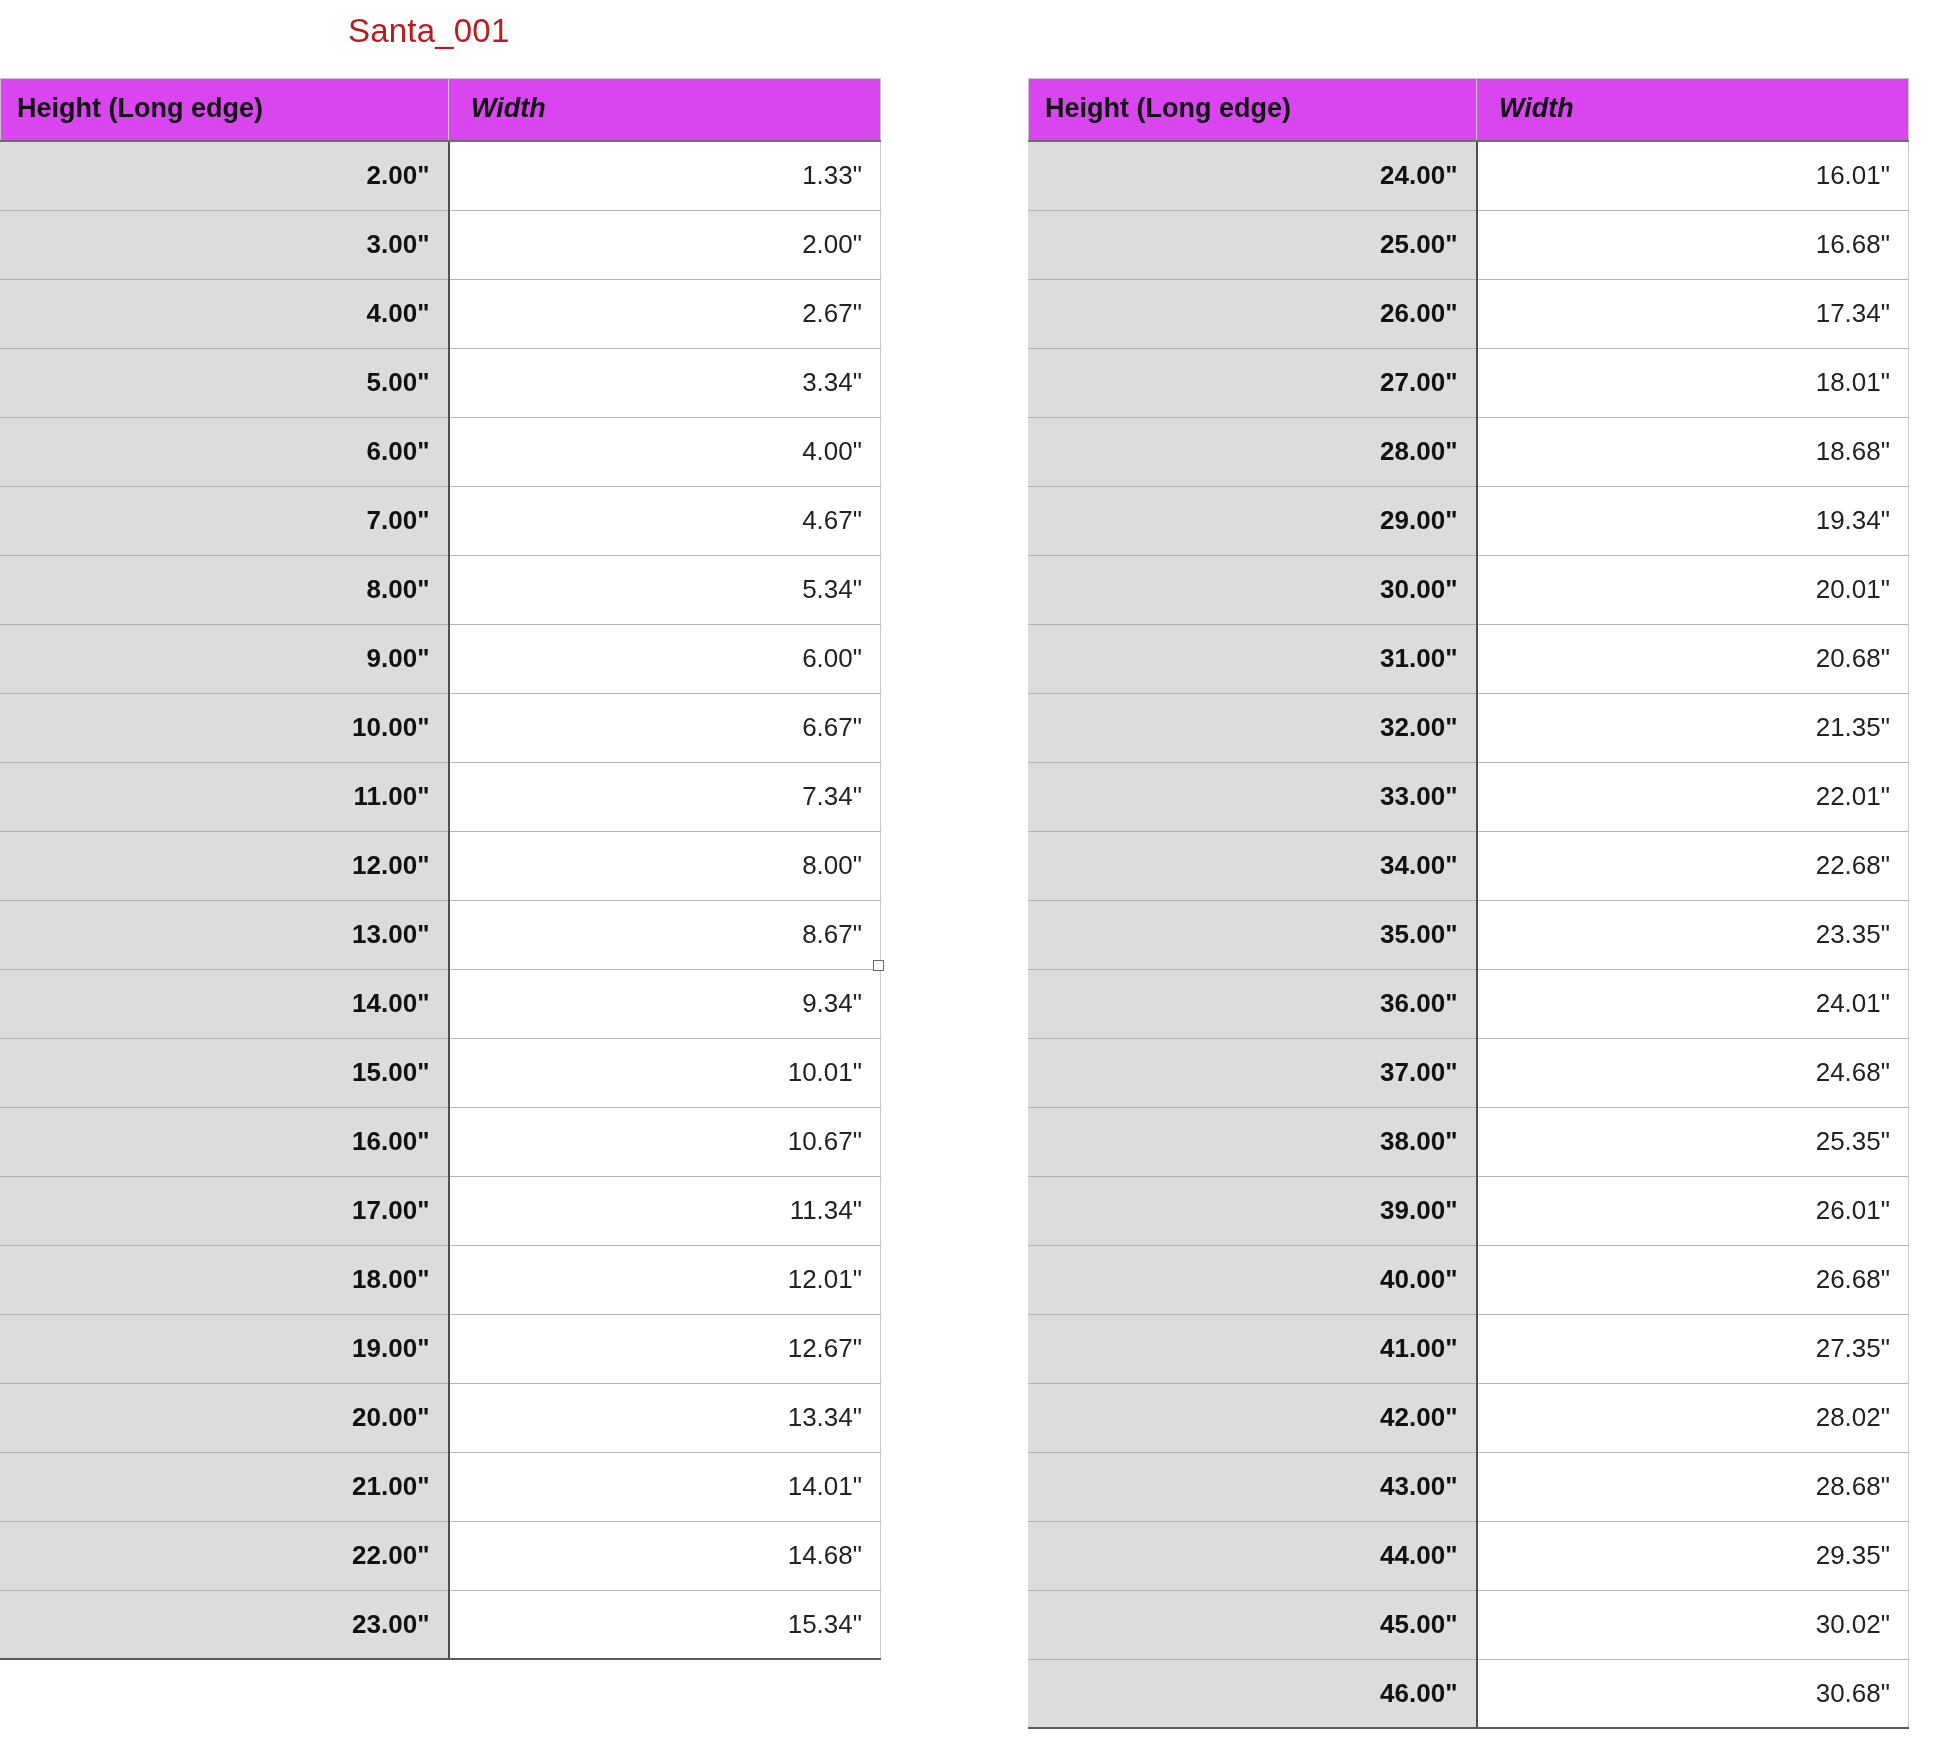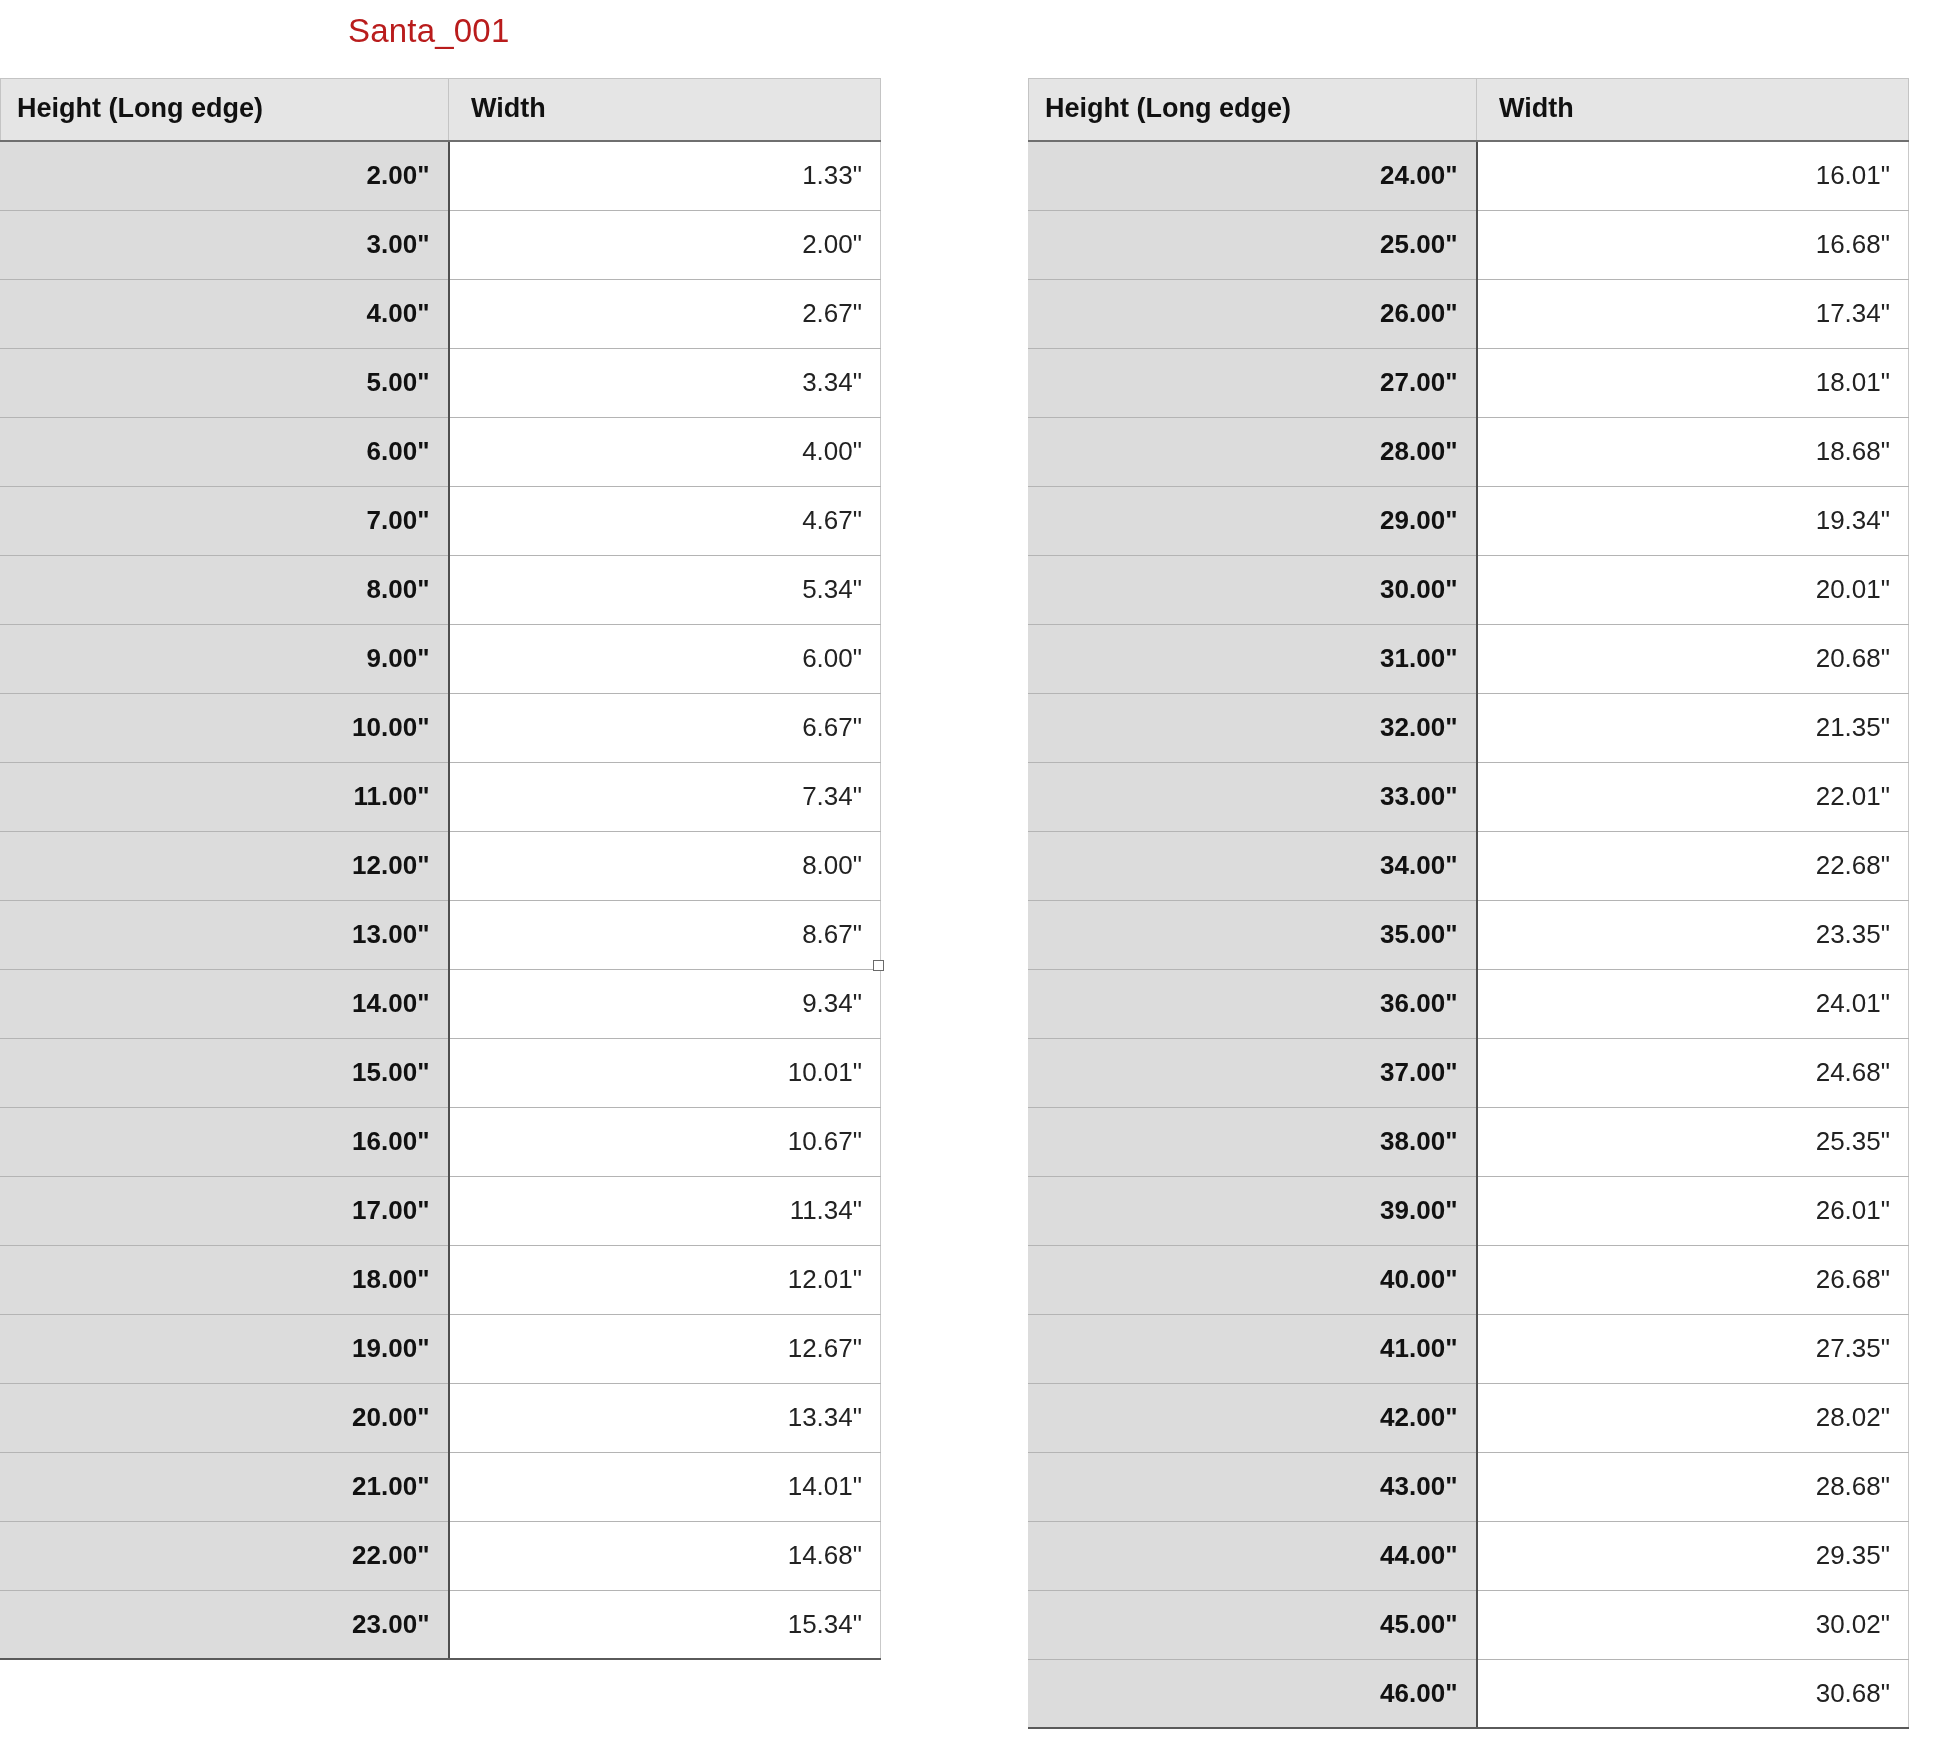--- a/index.html
+++ b/index.html
@@ -36,33 +36,34 @@
     border-collapse: collapse;
     table-layout: fixed;
     width: 100%;
     font-size: 26px;
   }
 
   table.sheet col.c-h { width: 448px; }
   table.sheet col.c-w { width: 432px; }
 
   table.sheet th {
-    background: #e5e5e5;
+    background: #d946ef;
     color: #111111;
     font-weight: bold;
     font-size: 27px;
     text-align: left;
     padding: 14px 16px 16px 16px;
     height: 54px;
     box-sizing: border-box;
     border: 1px solid #c4c4c4;
     border-bottom: 2px solid #6f6f6f;
   }
   table.sheet th.th-width {
     padding-left: 22px;
+    font-style: italic;
   }
 
   table.sheet td {
     height: 69px;
     box-sizing: border-box;
     padding: 0 18px;
     vertical-align: middle;
     border-bottom: 1px solid #b4b4b4;
   }
 

